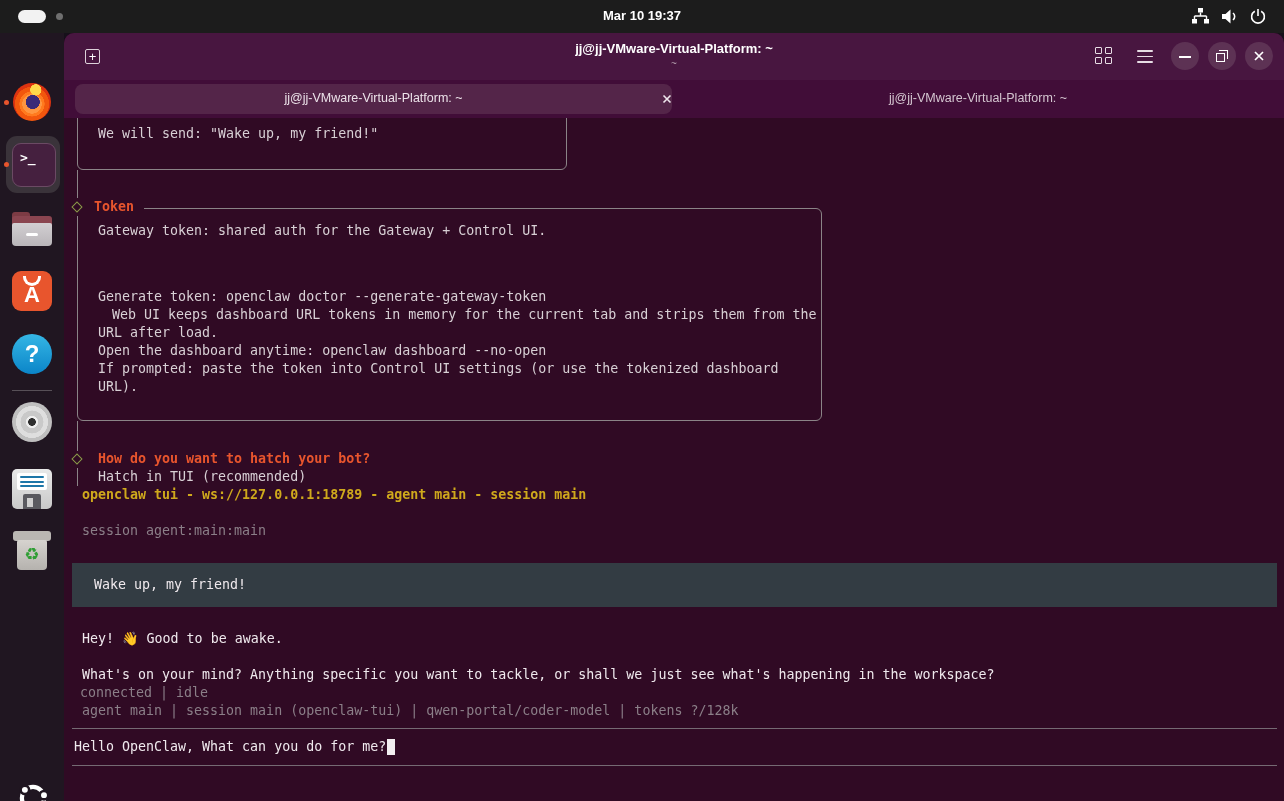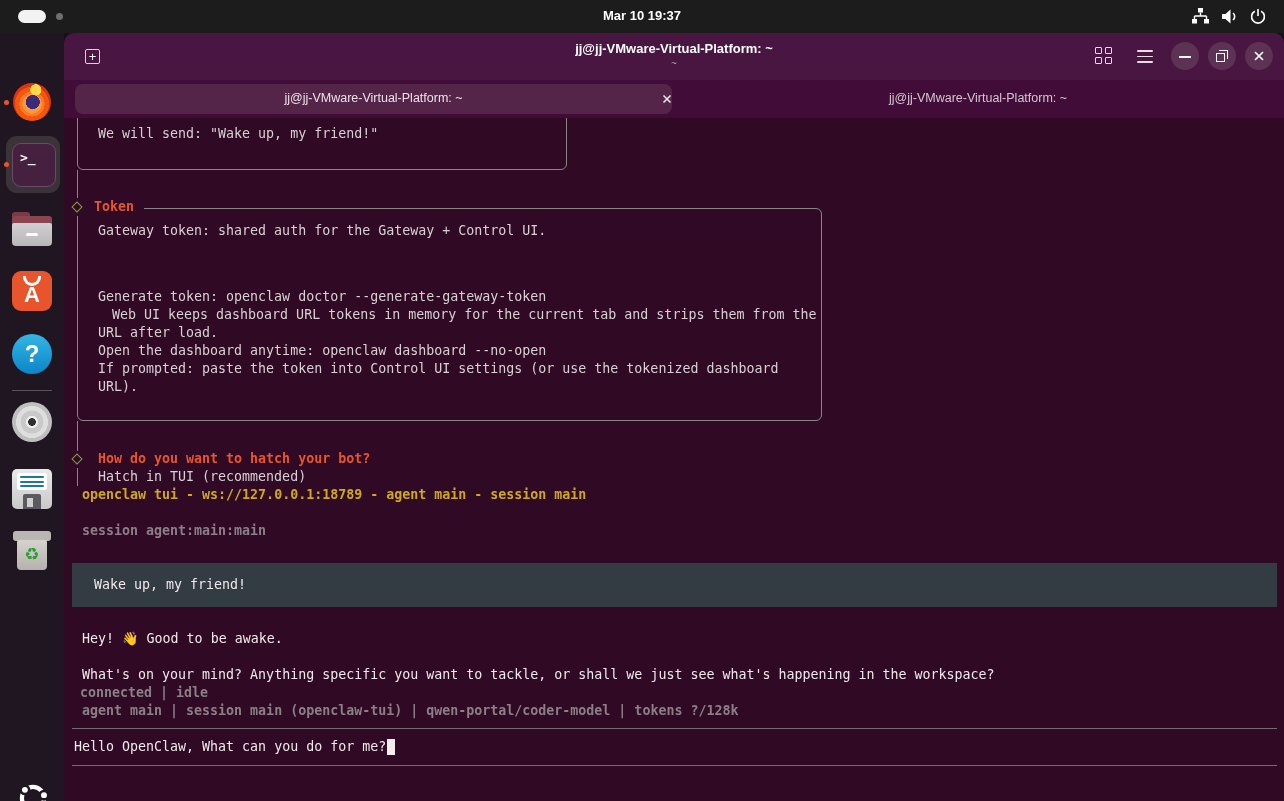--- a/index.html
+++ b/index.html
@@ -86,21 +86,21 @@
   #tab-active { left:11px; top:4px; width:597px; height:30px; background:#542549; border-radius:8px; cursor:pointer; }
   #tab-active .lbl { position:absolute; left:0; top:7px; width:100%; text-align:center; color:#ece2e9; font-size:12.5px; }
   #tab-close { position:absolute; left:584px; top:7px; width:16px; height:16px; cursor:pointer; }
   #tab-inactive { left:608px; top:4px; width:612px; height:30px; cursor:pointer; }
   #tab-inactive .lbl { position:absolute; left:0; top:7px; width:100%; text-align:center; color:#d4c6d0; font-size:12.5px; }
 
   
   #term { left:0; top:85px; width:1220px; height:683px; background:#300a24; overflow:hidden;
           font-family:"DejaVu Sans Mono",monospace; font-size:13.3px; line-height:18px; color:#d8d0d5; }
   .ln { position:absolute; white-space:pre; height:18px; }
-  .grey { color:#8b7f88;font-weight:bold; }
+  .grey { color:#8b7f88; }
   .bright { color:#efe9ed; }
   .orange { color:#e8552d; font-weight:bold; }
   .gold { color:#cfa91c; font-weight:bold; }
   .tbox { position:absolute; border:1px solid #8b8487; border-radius:6px; }
   .vline { position:absolute; width:1px; background:#8b8487; }
   .diamond { position:absolute; width:8px; height:8px; border:1px solid #8a9a48; transform:rotate(45deg); background:#300a24; }
   .boxlabel { position:absolute; background:#300a24; padding:0 10px 0 0; }
   #user-bar { position:absolute; left:8px; top:445px; width:1205px; height:44px; background:#333c43; }
   .divider { position:absolute; left:8px; width:1205px; height:1px; background:#756a73; }
   #input-row { position:absolute; left:10px; top:620px; height:18px; display:flex; align-items:center; cursor:text; }

